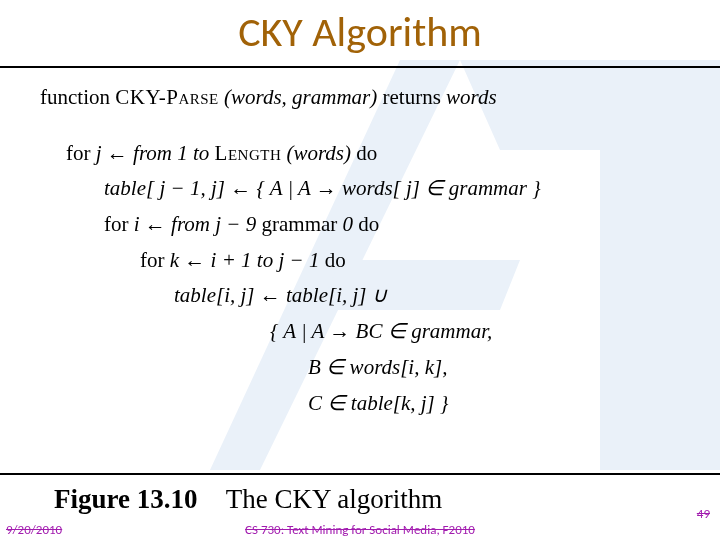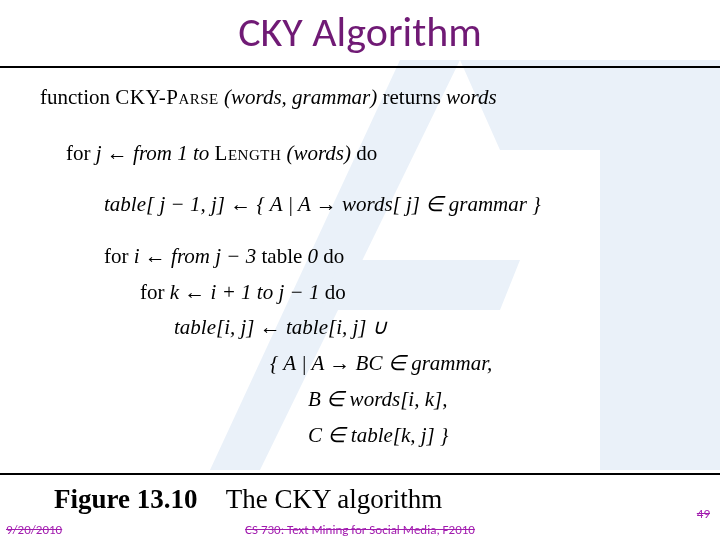--- a/index.html
+++ b/index.html
@@ -19,32 +19,32 @@
   }
   .watermark svg { position: absolute; }
   .title {
     position: absolute;
     top: 6px;
     left: 0; right: 0;
     text-align: center;
     font-family: Calibri, "Segoe UI", Arial, sans-serif;
     font-size: 42px;
     font-weight: 400;
-    color: #701a75;
+    color: #a16207;
   }
   .rule1 { position: absolute; top: 66px; left: 0; right: 0; height: 2px; background: #000; }
   .rule2 { position: absolute; top: 473px; left: 0; right: 0; height: 2px; background: #000; }
   .body {
     position: absolute;
     top: 80px; left: 40px; right: 30px;
     color: #000;
   }
   .line { white-space: nowrap; font-size: 21px; line-height: 1.7; }
   .ind1 { padding-left: 26px; }
-  .ind2 { padding-left: 64px; margin-top: 16px; }
+  .ind2 { padding-left: 64px; }
   .ind3 { padding-left: 100px; }
   .ind4 { padding-left: 134px; }
   .align-set { padding-left: 230px; }
   .kw { font-weight: 400; }
   .sc { font-variant: small-caps; letter-spacing: 0.5px; text-align: center; }
   .it { font-style: italic; }
   .caption {
     position: absolute;
     top: 484px; left: 54px;
     font-size: 27px;
@@ -102,22 +102,22 @@
       <span class="it"> j ← from 1 to </span>
       <span class="sc">Length</span>
       <span class="it">(words) </span>
       <span class="kw">do</span>
     </div>
 
     <div class="line ind2 it">table[ j − 1, j] ← { A | A  →  words[ j]   ∈   grammar  }</div>
 
     <div class="line ind2">
       <span class="kw">for</span>
-      <span class="it"> i ← from  j − 3 </span>
-      <span class="kw">table</span>
+      <span class="it"> i ← from  j − 9 </span>
+      <span class="kw">grammar</span>
       <span class="it"> 0 </span>
       <span class="kw">do</span>
     </div>
 
     <div class="line ind3">
       <span class="kw">for</span>
       <span class="it"> k ← i + 1 to  j − 1 </span>
       <span class="kw">do</span>
     </div>
 

